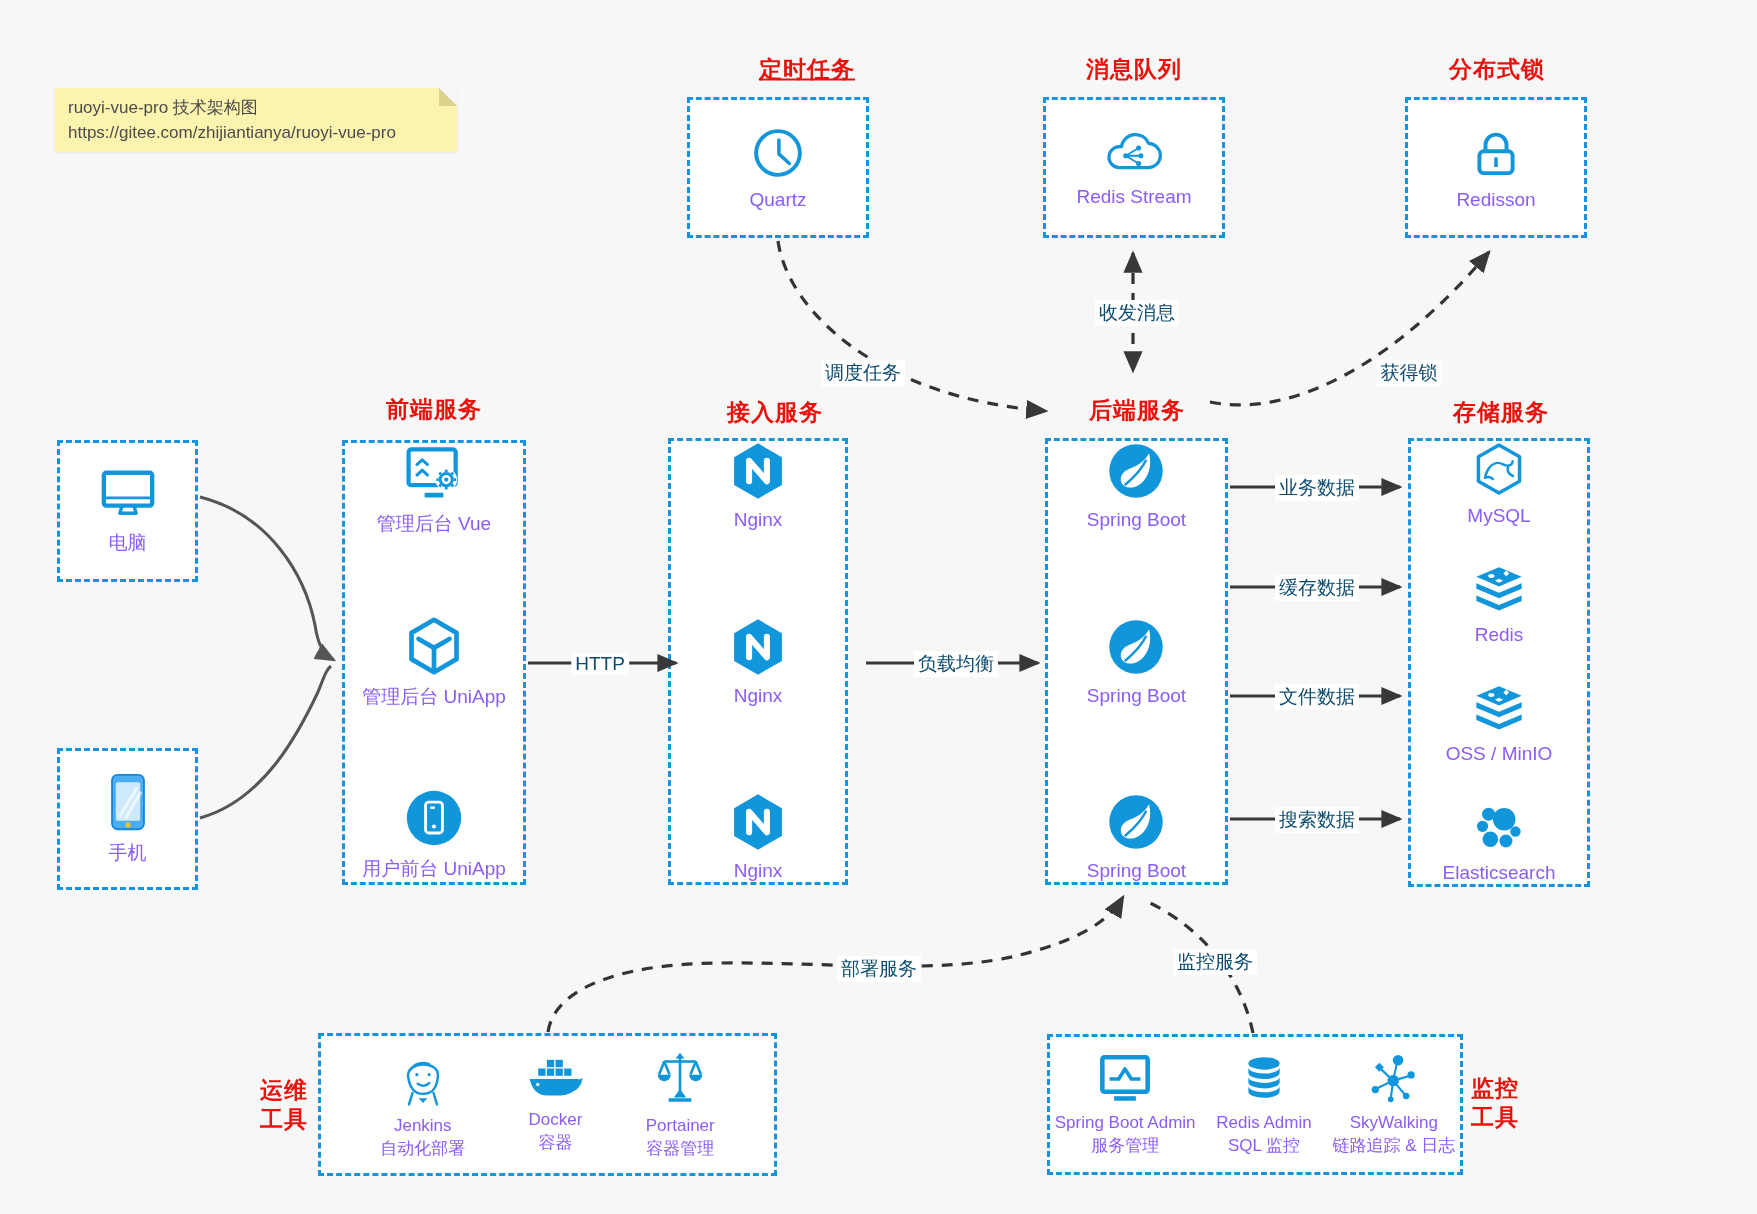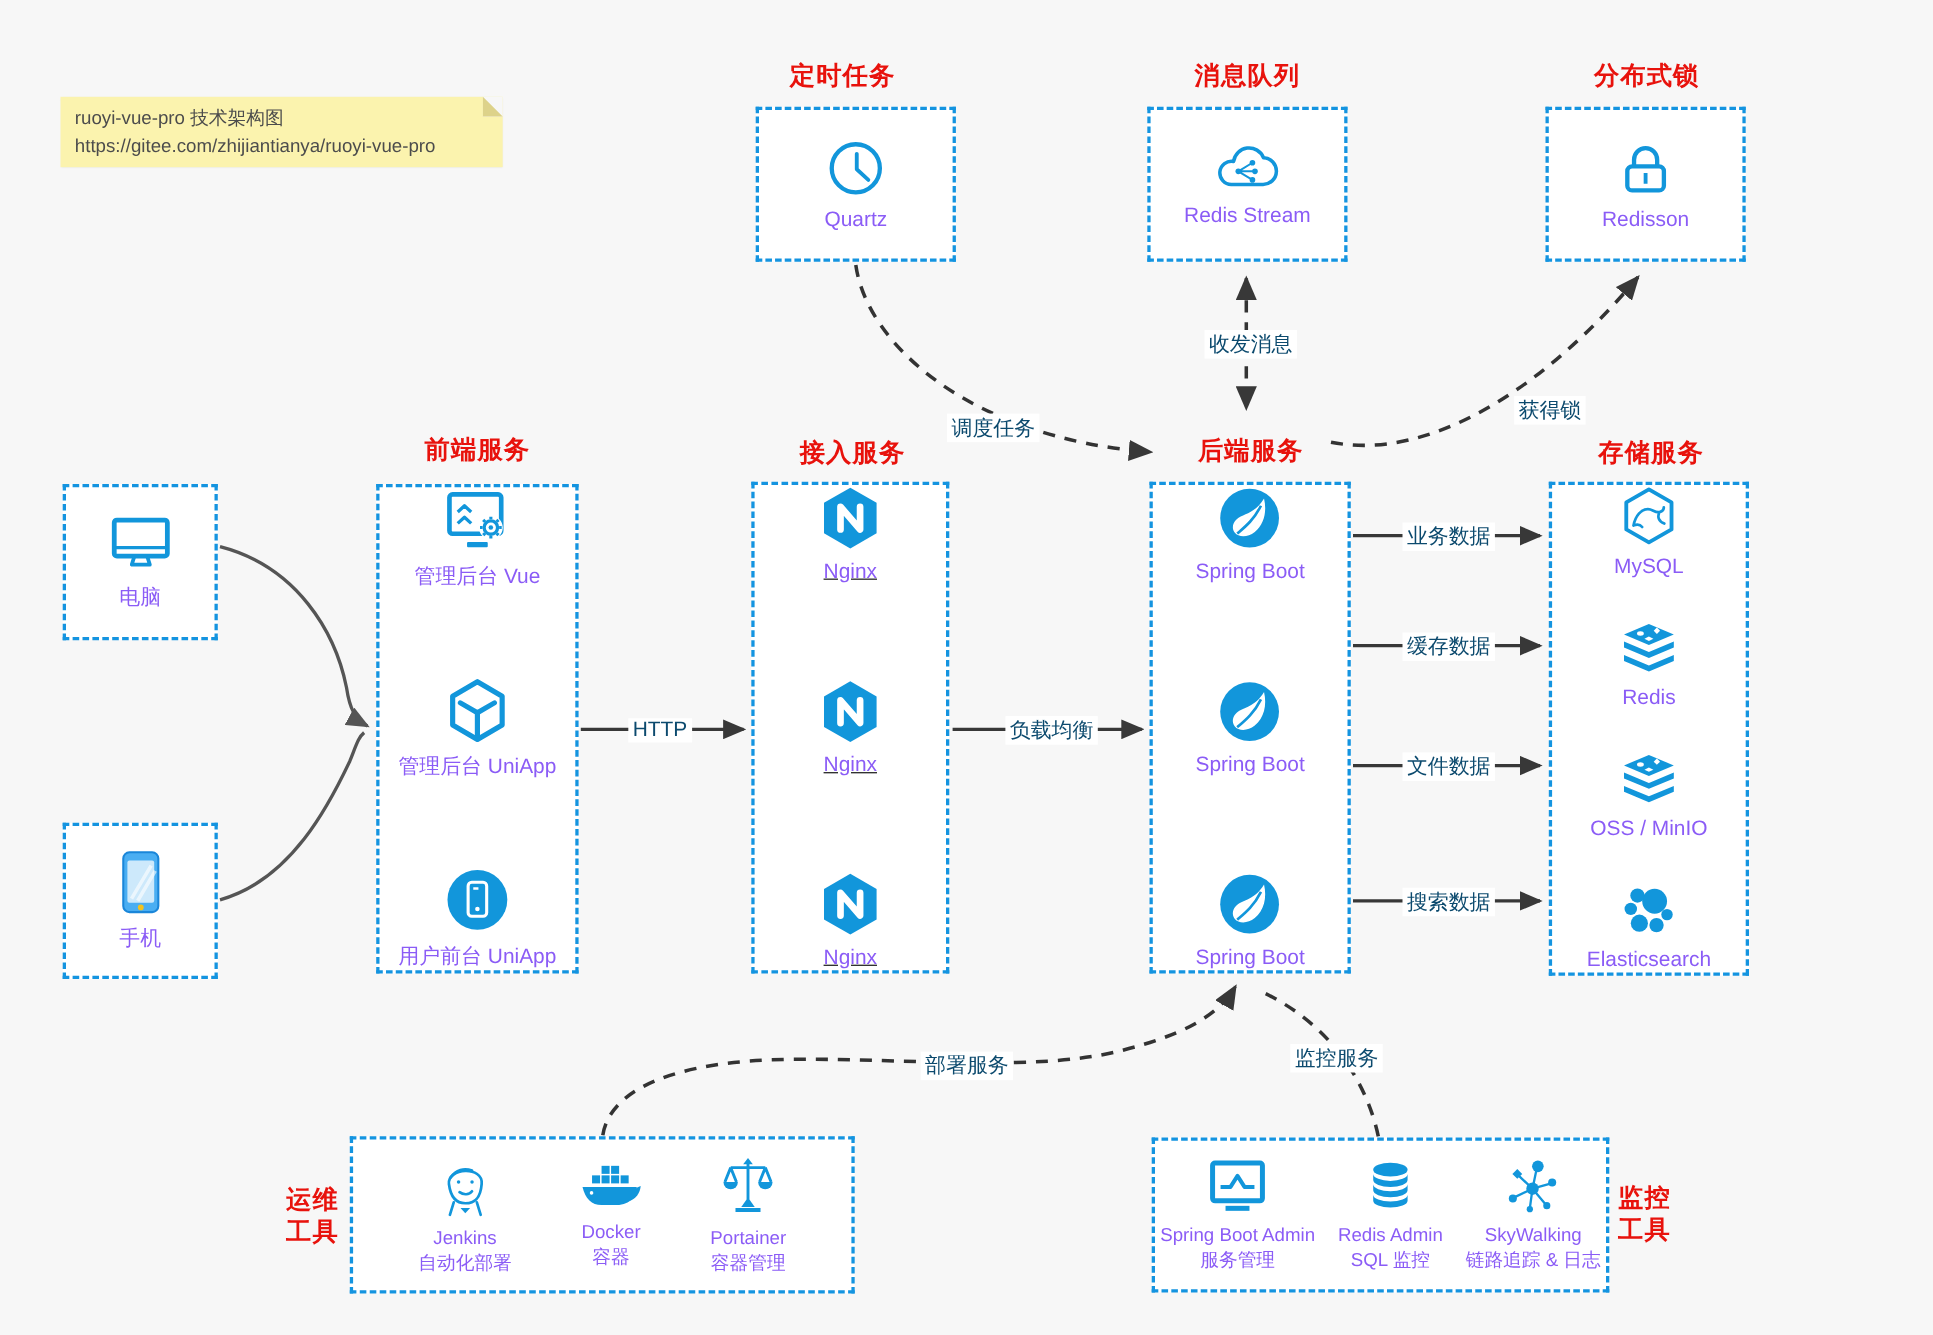--- a/index.html
+++ b/index.html
@@ -57,21 +57,21 @@
     <path d="M 1210 402 C 1300 420 1405 352 1489 252" fill="none" stroke="#333" stroke-width="3.2" stroke-dasharray="11 9" marker-end="url(#arrow-dark)"></path>
     <path d="M 548 1032 C 554 992 610 964 720 963 C 830 962 940 975 1020 955 C 1070 942 1106 926 1123 897" fill="none" stroke="#333" stroke-width="3.2" stroke-dasharray="11 9" marker-end="url(#arrow-dark)"></path>
     <path d="M 1253 1033 C 1244 990 1215 935 1150 903" fill="none" stroke="#333" stroke-width="3.2" stroke-dasharray="11 9"></path>
   </svg>
 
   <div class="note">
     <div>ruoyi-vue-pro 技术架构图</div>
     <div>https://gitee.com/zhijiantianya/ruoyi-vue-pro</div>
   </div>
 
-  <div class="gtitle" style="left:766px;top:69px;">定时任务</div>
+  <div class="gtitle" style="left:807px;top:69px;text-decoration:underline;">定时任务</div>
   <div class="gtitle" style="left:1134px;top:69px;">消息队列</div>
   <div class="gtitle" style="left:1497px;top:69px;">分布式锁</div>
   <div class="gtitle" style="left:434px;top:409px;">前端服务</div>
   <div class="gtitle" style="left:775px;top:412px;">接入服务</div>
   <div class="gtitle" style="left:1137px;top:410px;">后端服务</div>
   <div class="gtitle" style="left:1501px;top:412px;">存储服务</div>
   <div class="gtitle two-line" style="left:284px;top:1105px;">
     <div>运维</div>
     <div>工具</div>
   </div>
@@ -164,21 +164,21 @@
       <svg class="ic" width="60" height="60" viewBox="0 0 64 64">
         <circle cx="32" cy="32" r="29" fill="#1296db"></circle>
         <rect x="23" y="15" width="18" height="33" rx="3.5" fill="none" stroke="#ffffff" stroke-width="3"></rect>
         <path d="M28 21 h5" stroke="#ffffff" stroke-width="2.5"></path>
         <circle cx="32" cy="41" r="2.2" fill="#ffffff"></circle>
       </svg>
       <div class="nlabel">用户前台 UniApp</div>
     </div>
   </div>
 
-  <div class="gbox col" style="left:683px;top:438px;width:180px;height:447px;text-decoration:underline;">
+  <div class="gbox col" style="left:668px;top:438px;width:180px;height:447px;">
     <div class="node">
       <svg class="ic" width="60" height="60" viewBox="0 0 64 64">
         <path d="M32 2.5 L57.5 17.2 V46.8 L32 61.5 L6.5 46.8 V17.2 Z" fill="#1296db"></path>
         <path d="M22.5 43 V21 L41.5 43 V21" fill="none" stroke="#ffffff" stroke-width="6.5" stroke-linecap="round" stroke-linejoin="round"></path>
       </svg>
       <div class="nlabel">Nginx</div>
     </div>
     <div class="node">
       <svg class="ic" width="60" height="60" viewBox="0 0 64 64">
         <path d="M32 2.5 L57.5 17.2 V46.8 L32 61.5 L6.5 46.8 V17.2 Z" fill="#1296db"></path>
@@ -372,19 +372,19 @@
       </div>
     </div>
   </div>
 
   <div class="elabel" style="left:600px;top:664px;">HTTP</div>
   <div class="elabel" style="left:956px;top:664px;">负载均衡</div>
   <div class="elabel" style="left:1317px;top:488px;">业务数据</div>
   <div class="elabel" style="left:1317px;top:588px;">缓存数据</div>
   <div class="elabel" style="left:1317px;top:697px;">文件数据</div>
   <div class="elabel" style="left:1317px;top:820px;">搜索数据</div>
-  <div class="elabel" style="left:863px;top:389px;margin-left:40px;">调度任务</div>
+  <div class="elabel" style="left:863px;top:373px;">调度任务</div>
   <div class="elabel" style="left:1137px;top:313px;">收发消息</div>
   <div class="elabel" style="left:1409px;top:373px;">获得锁</div>
   <div class="elabel" style="left:879px;top:969px;">部署服务</div>
   <div class="elabel" style="left:1215px;top:962px;">监控服务</div>
 
 </div>
 
 </body></html>

